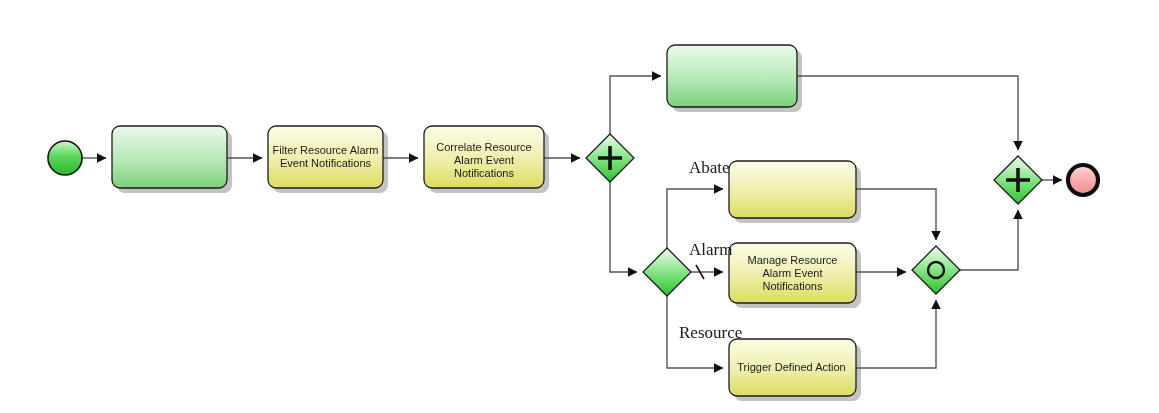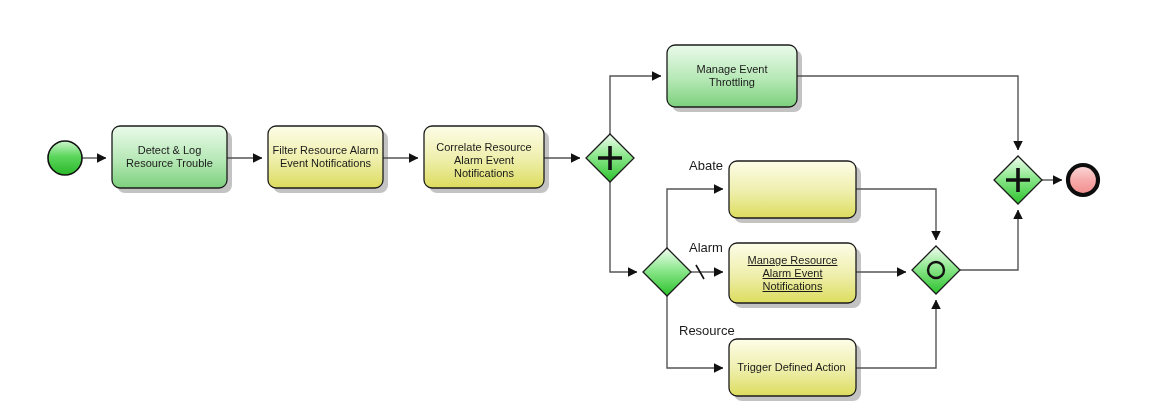--- a/index.html
+++ b/index.html
@@ -33,22 +33,22 @@
     text-align: center;
     font-family: "Liberation Sans", sans-serif;
     font-size: 11px;
     line-height: 13px;
     color: #1a1a1a;
     pointer-events: none;
     white-space: pre-line;
   }
   .flow-label {
     position: absolute;
-    font-family: Liberation Sans, sans-serif;
-    font-size: 13px;
+    font-family: Liberation Serif, serif;
+    font-size: 17px;
     color: #1a1a1a;
     white-space: nowrap;
   }
 </style>
 </head>
 <body>
 
 <div id="diagram-canvas">
 
   <svg id="bpmn-svg" viewBox="0 0 1159 413" xmlns="http://www.w3.org/2000/svg">
@@ -139,30 +139,26 @@
       <circle cx="936" cy="270" r="8" fill="none" stroke="#111111" stroke-width="2.4"></circle>
 
       <polygon points="1018,156 1042,180 1018,204 994,180" fill="url(#gradGateway)" stroke="#1c1c1c" stroke-width="1.3"></polygon>
       <path d="M 1006 180 L 1030 180 M 1018 168 L 1018 192" stroke="#111111" stroke-width="3.6" fill="none"></path>
     </g>
 
     <circle cx="65" cy="158" r="17" fill="url(#gradStart)" stroke="#111111" stroke-width="1.6"></circle>
     <circle cx="1083" cy="180" r="15" fill="url(#gradEnd)" stroke="#0d0d0d" stroke-width="4.2"></circle>
   </svg>
 
-  <div class="task-label" style="left:112px; top:126px; width:115px; height:62px;">Detect &amp; Log
-Resource Trouble</div>
   <div class="task-label" style="left:268px; top:126px; width:115px; height:62px;border-radius:17px;">Filter Resource Alarm
 Event Notifications</div>
   <div class="task-label" style="left:424px; top:126px; width:120px; height:69px;">Correlate Resource
 Alarm Event
 Notifications</div>
-  <div class="task-label" style="left:667px; top:45px; width:130px; height:62px;">Manage Event
-Throttling</div>
-  <div class="task-label" style="left:729px; top:243px; width:127px; height:60px;text-decoration:underline;">Manage Resource
+  <div class="task-label" style="left:729px; top:243px; width:127px; height:60px;">Manage Resource
 Alarm Event
 Notifications</div>
   <div class="task-label" style="left:729px; top:339px; width:125px; height:57px;">Trigger Defined Action</div>
 
   <div class="flow-label" style="left:689px; top:158px;">Abate</div>
   <div class="flow-label" style="left:689px; top:240px;">Alarm</div>
   <div class="flow-label" style="left:679px; top:323px;">Resource</div>
 
 </div>
 

